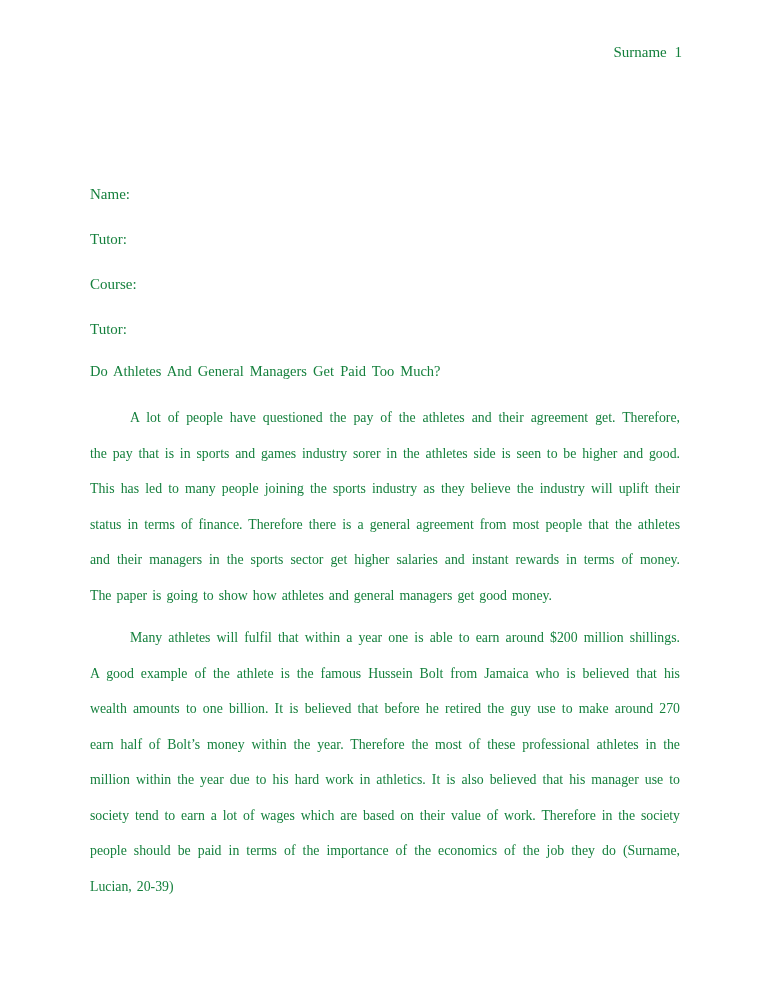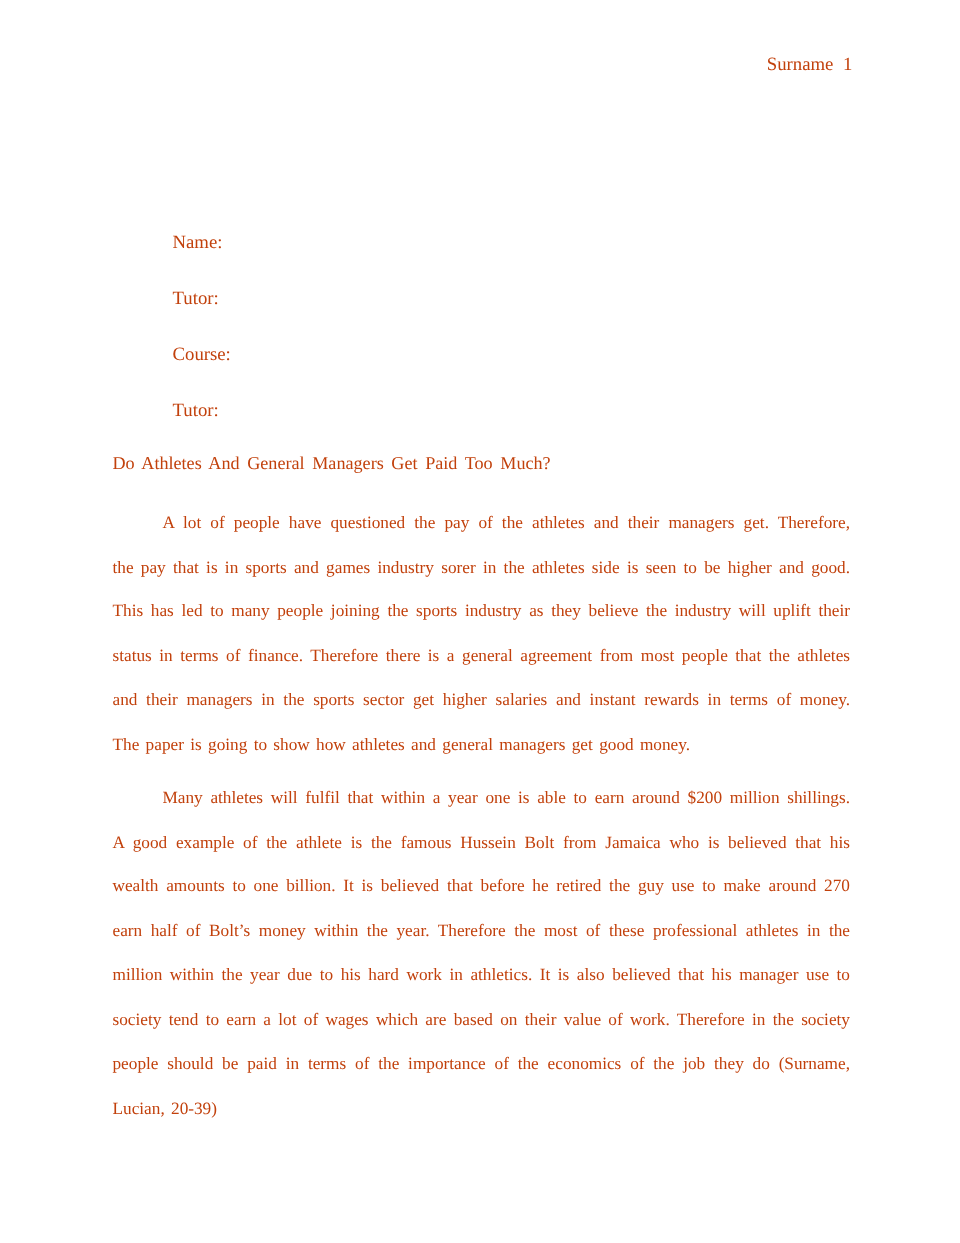--- a/index.html
+++ b/index.html
@@ -7,38 +7,37 @@
     padding: 0;
     background: #ffffff;
   }
   .page {
     position: relative;
     width: 768px;
     height: 994px;
     background: #ffffff;
     overflow: hidden;
     font-family: "Liberation Serif", "DejaVu Serif", serif;
-    color: #c2410c;
+    color: #15803d;
   }
   .header {
     position: absolute;
     top: 44px;
     right: 86px;
     font-size: 15px;
     word-spacing: 4px;
   }
   .info {
     position: absolute;
     top: 186px;
     left: 90px;
     font-size: 15px;
   }
   .info .label {
     height: 45px;
-    margin-left: 48px;
   }
   .title {
     position: absolute;
     top: 363px;
     left: 90px;
     width: 590px;
     text-align: left;
     font-size: 14.5px;
     word-spacing: 2.5px;
   }
@@ -76,21 +75,21 @@
     <div class="label">Tutor:</div>
     <div class="label">Course:</div>
     <div class="label">Tutor:</div>
   </div>
 
   <div class="title">Do Athletes And General Managers Get Paid Too Much?</div>
 
   <div class="body-text">
 
     <div class="para">
-      <div class="line justify indent">A lot of people have questioned the pay of the athletes and their managers get. Therefore,</div>
+      <div class="line justify indent">A lot of people have questioned the pay of the athletes and their agreement get. Therefore,</div>
       <div class="line justify">the pay that is in sports and games industry sorer in the athletes side is seen to be higher and good.</div>
       <div class="line justify">This has led to many people joining the sports industry as they believe the industry will uplift their</div>
       <div class="line justify">status in terms of finance. Therefore there is a general agreement from most people that the athletes</div>
       <div class="line justify">and their managers in the sports sector get higher salaries and instant rewards in terms of money.</div>
       <div class="line">The paper is going to show how athletes and general managers get good money.</div>
     </div>
 
     <div class="para para-2">
       <div class="line justify indent">Many athletes will fulfil that within a year one is able to earn around $200 million shillings.</div>
       <div class="line justify">A good example of the athlete is the famous Hussein Bolt from Jamaica who is believed that his</div>

